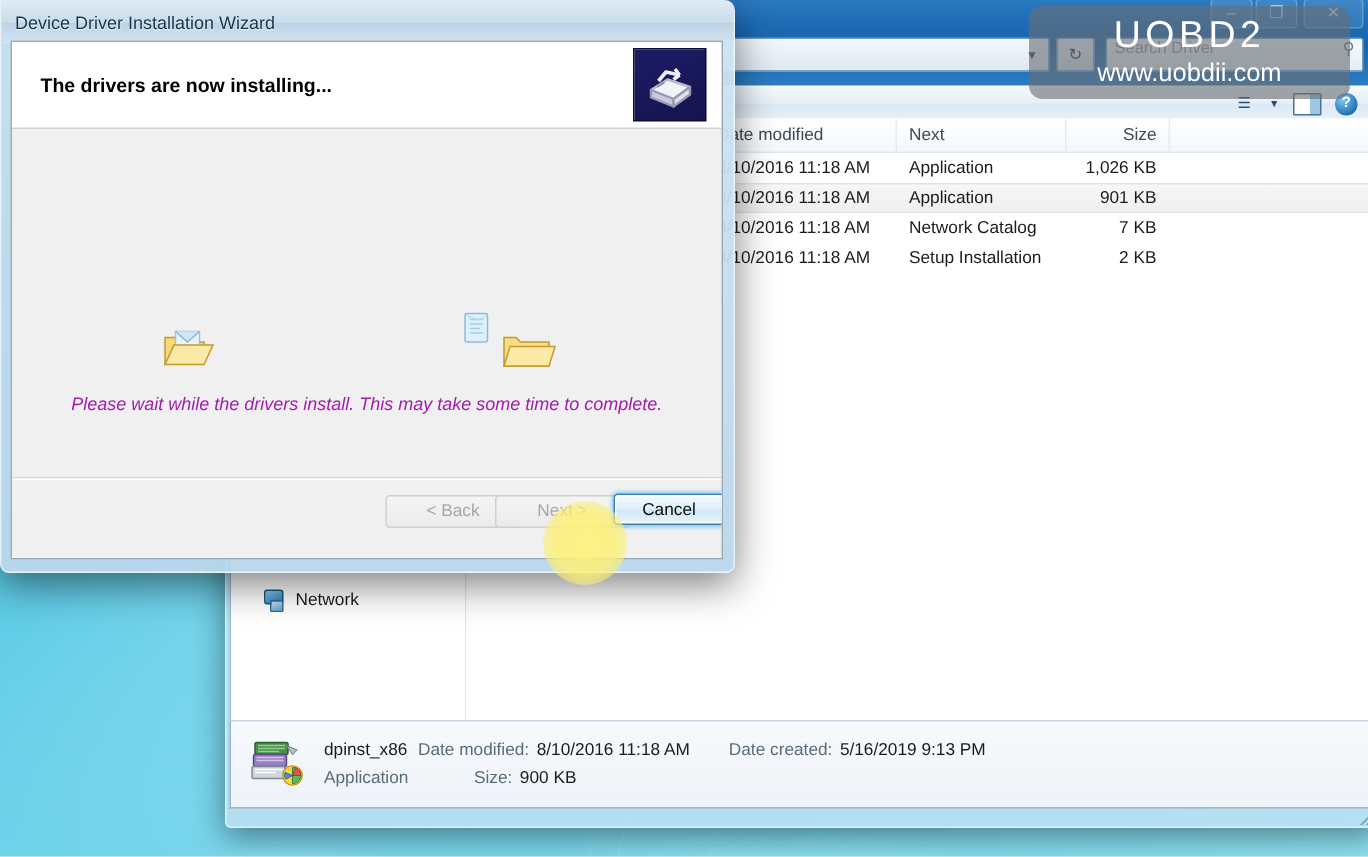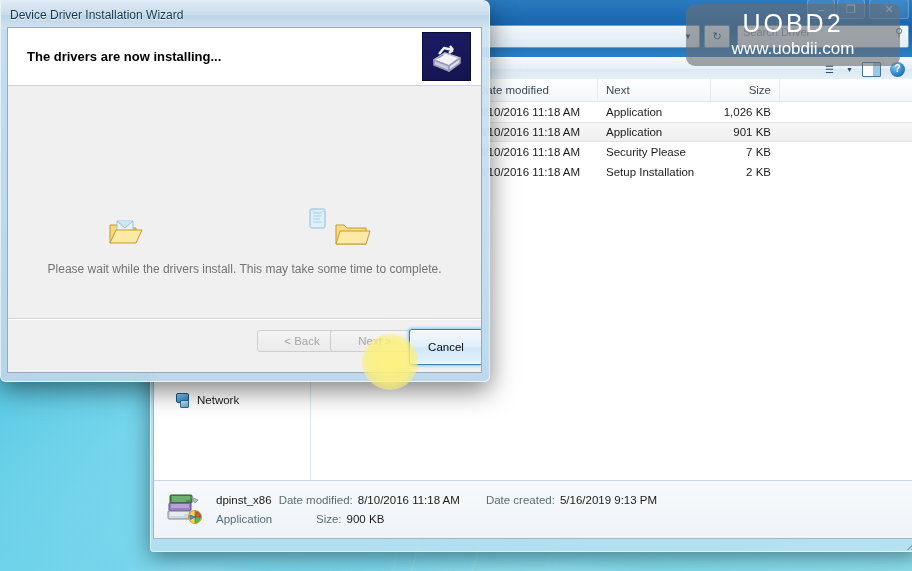--- a/index.html
+++ b/index.html
@@ -388,21 +388,21 @@
     background: #f0f0f0;
   }
   #anim {
     position: absolute;
     left: 0; right: 0; top: 120px; height: 70px;
   }
   #wiz-message {
     position: absolute;
     left: 0; right: 0; top: 175px;
     text-align: center;
-    font-size: 12px; color: #737373;
+    font-size: 12px; color: #a21caf; font-style: italic;
   }
   #wiz-footer {
     position: absolute;
     left: 0; right: 0; bottom: 0; height: 53px;
     background: #f0f0f0;
     border-top: 1px solid #d8d8d8;
   }
   #wiz-footer::before {
     content: ""; position: absolute; left: 0; right: 0; top: 0; height: 1px;
     background: #ffffff;
@@ -418,21 +418,21 @@
   }
   .wbtn.disabled {
     background: linear-gradient(180deg,#f4f4f4,#ebebeb);
     border: 1px solid #cfcfcf;
     color: #a6a6a6;
   }
   #btn-back { left: 249px; }
   #btn-next { left: 322px; }
   #btn-cancel {
     left: 401px;
-    width: 74px; height: 36px; top: 10px;
+    width: 74px; height: 21px; top: 10px;
     background: linear-gradient(180deg,#f2f9fd 0%, #e2f0fa 46%, #cfe7f7 54%, #e7f4fc 100%);
     border: 1px solid #3c7fb1;
     color: #0b0b0b;
     box-shadow: 0 0 0 1px #ffffff inset, 0 0 3px 1px rgba(110,190,240,0.85);
   }
 
   
   #click-highlight {
     position: absolute;
     left: 362px; top: 334px;
@@ -532,21 +532,21 @@
           <div class="cell c-name"></div>
           <div class="cell c-date">8/10/2016 11:18 AM</div>
           <div class="cell c-type">Application</div>
           <div class="cell c-size">901 KB</div>
           <div class="cell c-rest"></div>
         </div>
 
         <div class="file-row" style="top:63px;">
           <div class="cell c-name"></div>
           <div class="cell c-date">8/10/2016 11:18 AM</div>
-          <div class="cell c-type">Security Please</div>
+          <div class="cell c-type">Network Catalog</div>
           <div class="cell c-size">7 KB</div>
           <div class="cell c-rest"></div>
         </div>
 
         <div class="file-row" style="top:83px;">
           <div class="cell c-name"></div>
           <div class="cell c-date">8/10/2016 11:18 AM</div>
           <div class="cell c-type">Setup Installation</div>
           <div class="cell c-size">2 KB</div>
           <div class="cell c-rest"></div>

